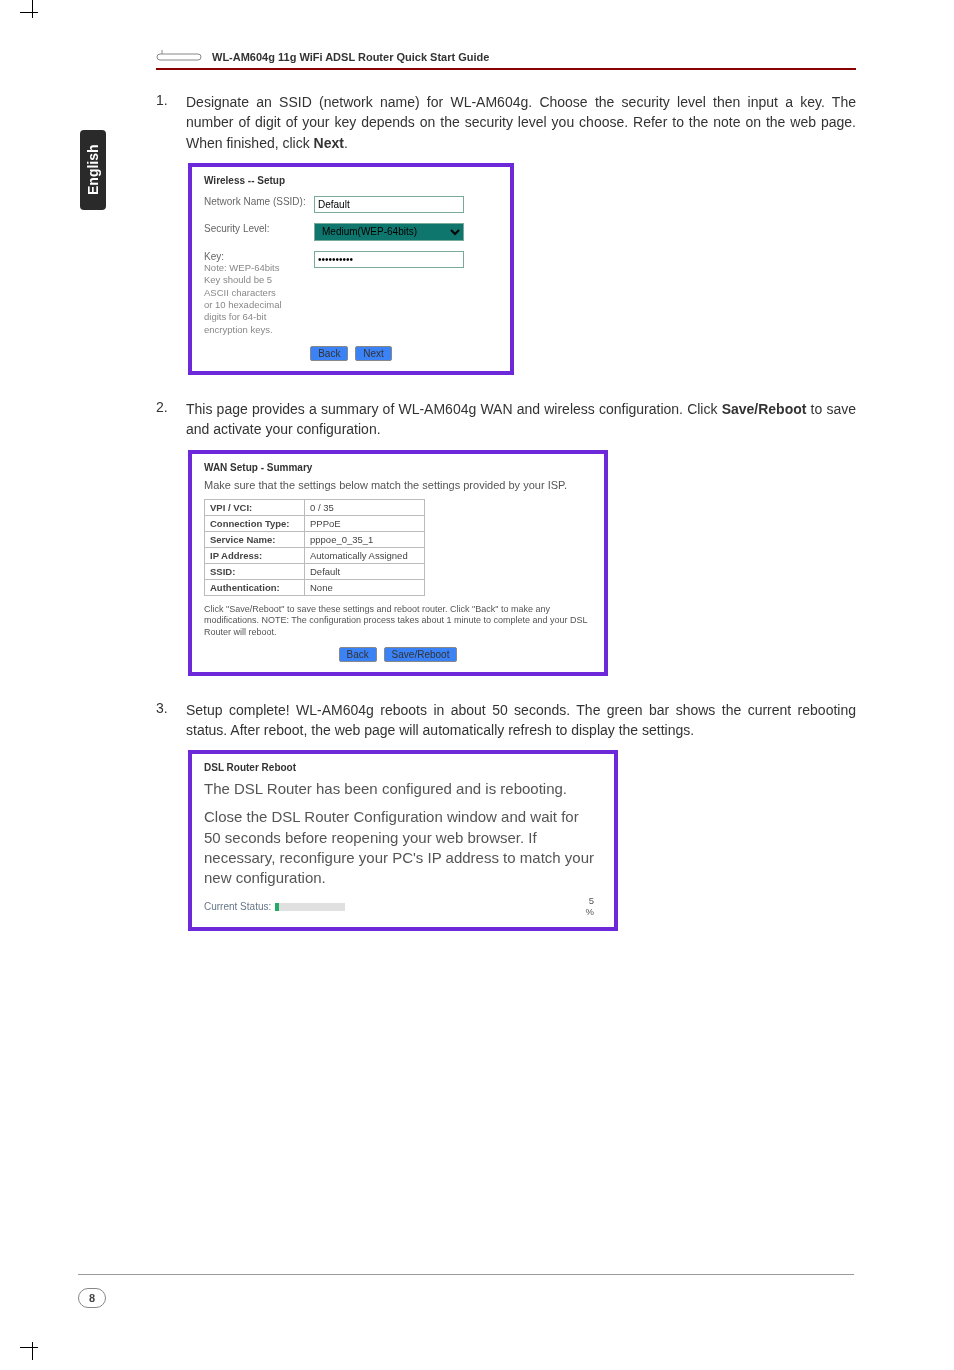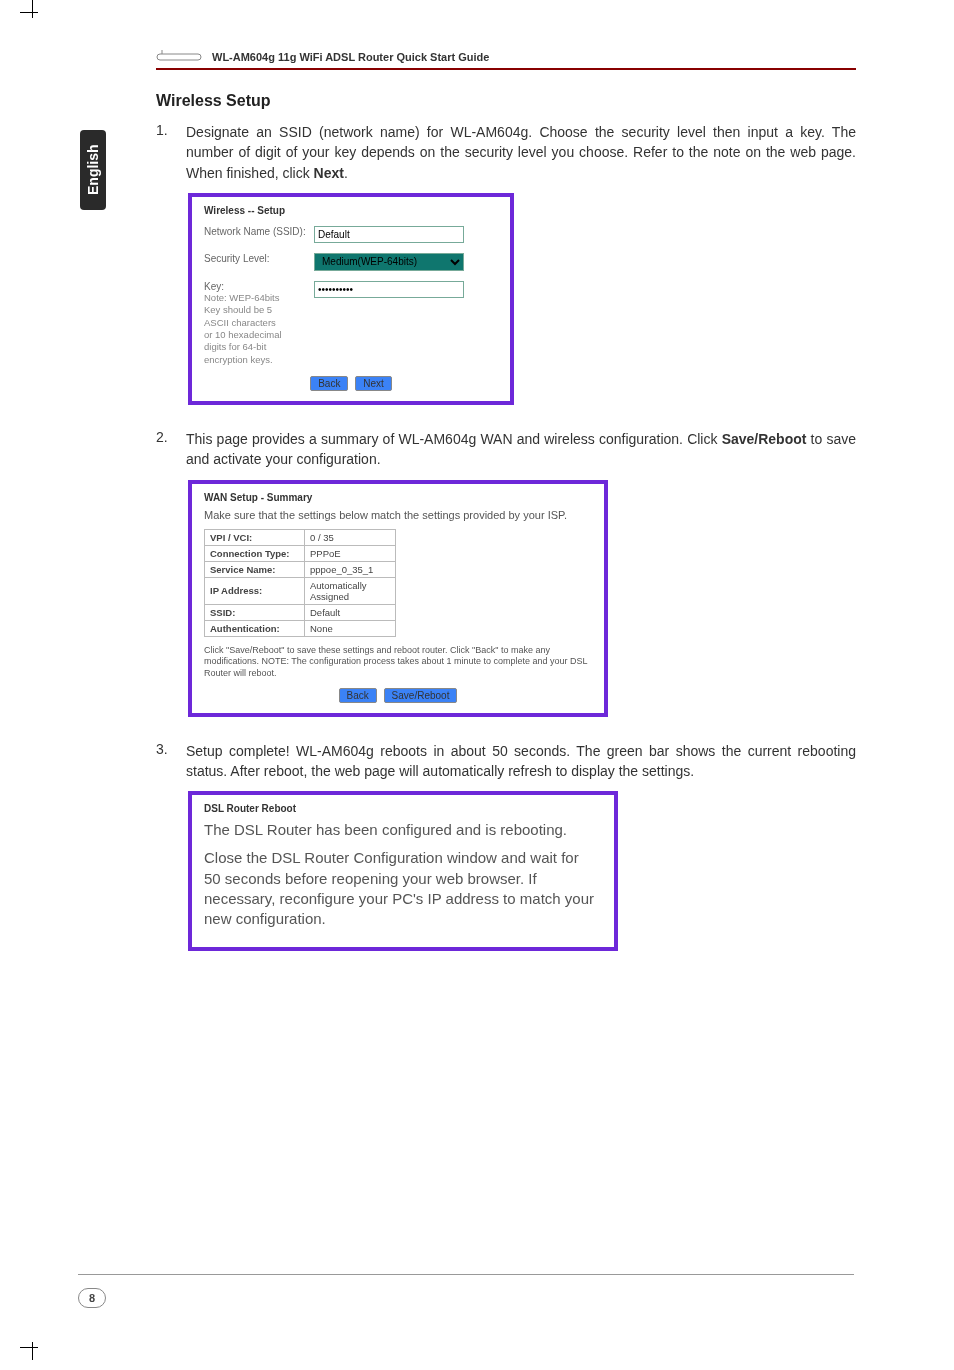--- a/index.html
+++ b/index.html
@@ -97,21 +97,21 @@
   .fig1 .btns { text-align: center; margin-top: 4px; }
   .winbtn {
     display: inline-block;
     border: 1px solid #888; border-radius: 2px;
     background: #3b82f6; padding: 1px 7px; font-size: 10px;
     margin: 0 2px;
   }
   .fig2 { width: 420px; padding: 8px 12px 10px 12px; }
   .fig2 .title { font-weight: bold; margin-bottom: 6px; }
   .fig2 .sub { color: #555; margin-bottom: 8px; font-size: 11px; }
-  .fig2 table { border-collapse: collapse; width: 192px; margin-bottom: 8px; }
+  .fig2 table { border-collapse: collapse; width: 221px; margin-bottom: 8px; }
   .fig2 td { border: 1px solid #bbb; padding: 2px 5px; font-size: 9.5px; color: #444; }
   .fig2 td:first-child { font-weight: bold; width: 100px; }
   .fig2 .note2 { color: #555; font-size: 9px; line-height: 1.3; margin-bottom: 8px; }
   .fig2 .btns { text-align: center; }
   .fig3 { width: 430px; padding: 8px 20px 10px 12px; }
   .fig3 .title { font-weight: bold; margin-bottom: 6px; }
   .fig3 .para { color: #555; font-size: 15px; line-height: 1.35; margin-bottom: 8px; }
   .fig3 .status-row { display: flex; align-items: center; justify-content: space-between; }
   .fig3 .status-label { color: #678; font-size: 10px; }
   .fig3 .bar { width: 70px; height: 8px; background: #e0e0e0; position: relative; }
@@ -166,21 +166,20 @@
 
   <div class="header-row">
     <svg width="46" height="14" viewBox="0 0 46 14">
       <rect x="1" y="4" width="44" height="6" rx="3" fill="none" stroke="#888" stroke-width="1"></rect>
       <line x1="6" y1="4" x2="6" y2="0" stroke="#888" stroke-width="1"></line>
     </svg>
     <span>WL-AM604g 11g WiFi ADSL Router Quick Start Guide</span>
   </div>
   <div class="red-rule"></div>
 
-  <h2 class="section-title">Wireless Setup</h2>
 
   <div class="step-row">
     <div class="step-num">1.</div>
     <div class="step-text">
       <span>Designate an SSID (network name) for WL-AM604g. Choose the security level then input a key. The number of digit of your key depends on the security level you choose. Refer to the note on the web page. When finished, click </span><b>Next</b><span>.</span>
     </div>
   </div>
 
   <div class="figure fig1">
     <div class="title">Wireless -- Setup</div>
@@ -255,18 +254,30 @@
 
   <div class="step-row">
     <div class="step-num">3.</div>
     <div class="step-text">Setup complete! WL-AM604g reboots in about 50 seconds. The green bar shows the current rebooting status. After reboot, the web page will automatically refresh to display the settings.</div>
   </div>
 
   <div class="figure fig3">
     <div class="title">DSL Router Reboot</div>
     <div class="para">The DSL Router has been configured and is rebooting.</div>
     <div class="para">Close the DSL Router Configuration window and wait for 50 seconds before reopening your web browser. If necessary, reconfigure your PC's IP address to match your new configuration.</div>
+    <div class="status-row">
+      <div style="display:flex;align-items:center;gap:4px">
+        <span class="status-label">Current Status:</span>
+        <span class="bar">
+            <span class="fill"></span>
+          </span>
+      </div>
+      <div class="pct">
+        <span>5</span><br>
+        <span>%</span>
+      </div>
+    </div>
   </div>
 
 </div>
 
 <div class="bottom-rule"></div>
 <div class="page-num-frame">8</div>
 
 </body></html>

